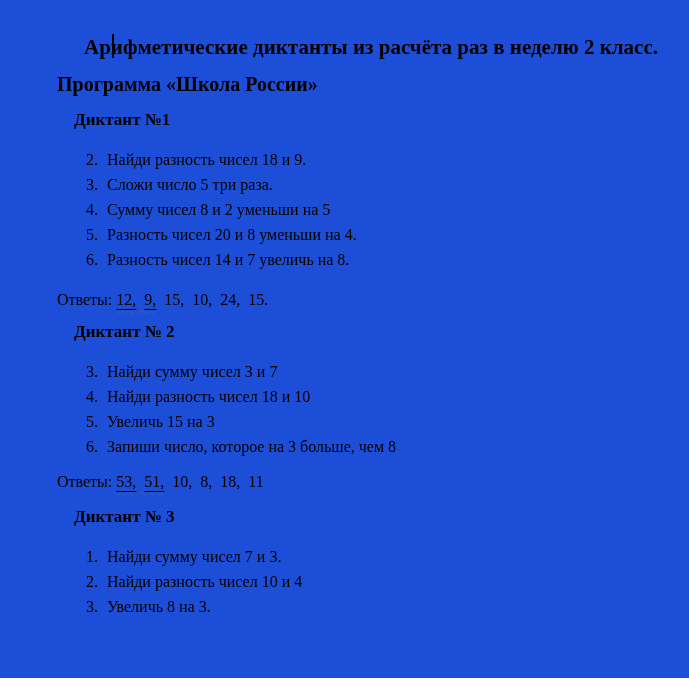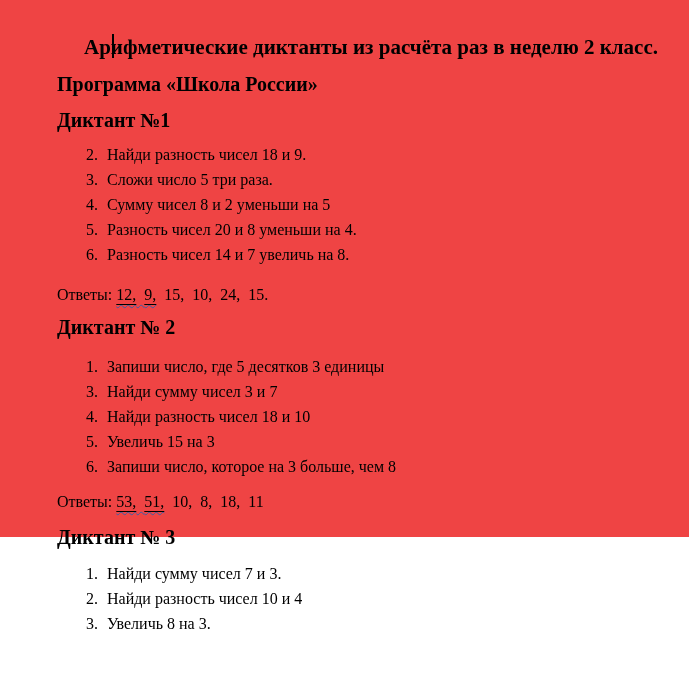--- a/index.html
+++ b/index.html
@@ -10,48 +10,48 @@
   body {
     width: 689px;
     height: 687px;
     overflow: hidden;
     font-family: "Liberation Serif", serif;
     color: #000000;
   }
   .page {
     position: relative;
     width: 689px;
-    height: 537px;
+    height: 678px;
     padding-top: 35px;
     box-sizing: border-box;
-    background: #ef4444;
+    background: #1d4ed8;
   }
   .content {
     margin-left: 57px;
     width: 628px;
   }
   .title {
     font-size: 21px;
     font-weight: bold;
     text-align: center;
     line-height: 24px;
     margin: 0;
   }
   .subtitle {
     font-size: 20px;
     font-weight: bold;
     text-align: left;
     line-height: 24px;
     margin: 13px 0 0 0;
   }
   .dictant-heading {
-    font-size: 20px;
+    font-size: 17px;
     font-weight: bold;
     line-height: 20px;
-    margin: 0;
+    margin: 17px;
   }
   #heading-1 { margin-top: 14px; }
   #heading-2 { margin-top: 12px; }
   #heading-3 { margin-top: 15px; }
   .qlist {
     margin: 0;
     padding: 0 0 0 29px;
     list-style: none;
     font-size: 16px;
     line-height: 25px;
@@ -108,21 +108,20 @@
       <li class="qitem"><span class="num">2.</span><span class="qtext">Найди разность чисел 18 и 9.</span></li>
       <li class="qitem"><span class="num">3.</span><span class="qtext">Сложи число 5 три раза.</span></li>
       <li class="qitem"><span class="num">4.</span><span class="qtext">Сумму чисел 8 и 2 уменьши на 5</span></li>
       <li class="qitem"><span class="num">5.</span><span class="qtext">Разность чисел 20 и 8 уменьши на 4.</span></li>
       <li class="qitem"><span class="num">6.</span><span class="qtext">Разность чисел 14 и 7 увеличь на 8.</span></li>
     </ol>
     <div class="answers" id="answers-1"><span>Ответы: </span><span class="wavy-group"><span class="solid-u">12,</span><span>  </span><span class="solid-u">9,</span></span><span>  15,  10,  24,  15.</span></div>
 
     <h3 class="dictant-heading" id="heading-2">Диктант № 2</h3>
     <ol class="qlist" id="list-2">
-      <li class="qitem"><span class="num">1.</span><span class="qtext">Запиши число, где 5 десятков 3 единицы</span></li>
       <li class="qitem"><span class="num">3.</span><span class="qtext">Найди сумму чисел 3 и 7</span></li>
       <li class="qitem"><span class="num">4.</span><span class="qtext">Найди разность чисел 18 и 10</span></li>
       <li class="qitem"><span class="num">5.</span><span class="qtext">Увеличь 15 на 3</span></li>
       <li class="qitem"><span class="num">6.</span><span class="qtext">Запиши число, которое на 3 больше, чем 8</span></li>
     </ol>
     <div class="answers" id="answers-2"><span>Ответы: </span><span class="wavy-group"><span class="solid-u">53,</span><span>  </span><span class="solid-u">51,</span></span><span>  10,  8,  18,  11</span></div>
 
     <h3 class="dictant-heading" id="heading-3">Диктант № 3</h3>
     <ol class="qlist" id="list-3">
       <li class="qitem"><span class="num">1.</span><span class="qtext">Найди сумму чисел 7 и 3.</span></li>

